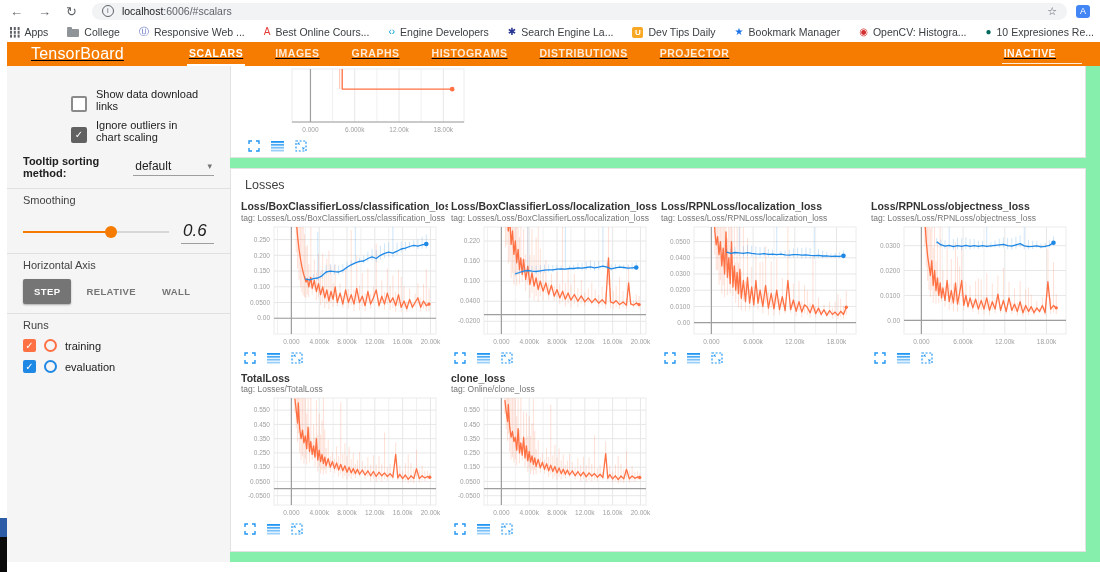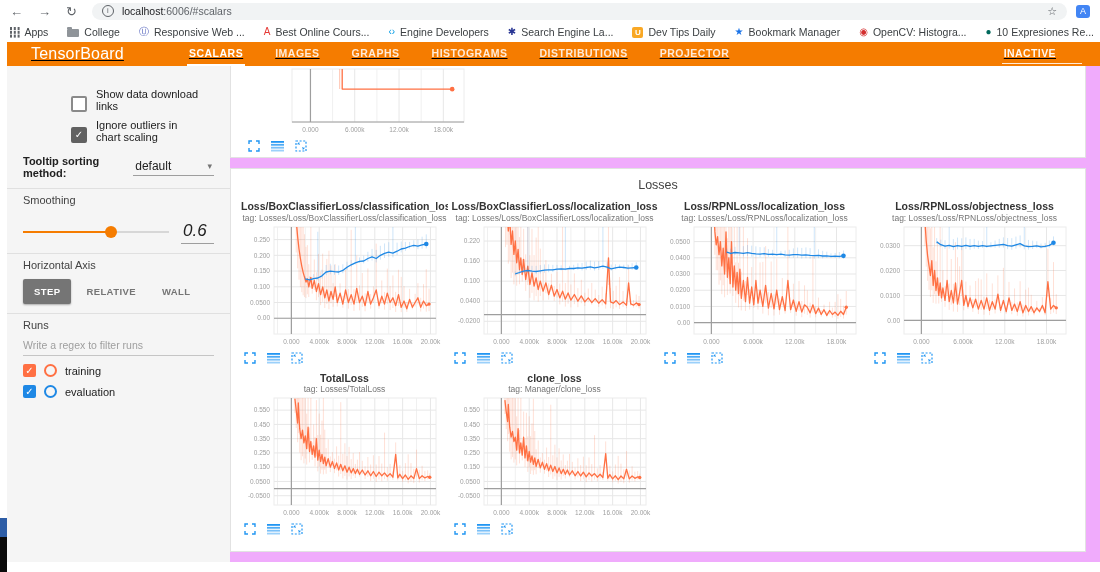--- a/index.html
+++ b/index.html
@@ -51,21 +51,21 @@
   .slider-val{width:30px;border-bottom:1px solid #9e9e9e;font-size:17px;padding:1px 2px 2px;color:#212121;font-style:italic;}
   .axis-btns{display:flex;gap:4px;margin-top:8px;}
   .ax-btn{font-size:9.5px;font-weight:bold;letter-spacing:.4px;color:#757575;padding:7px 11px;border-radius:2px;}
   .ax-btn.active{background:#757575;color:#fff;box-shadow:0 1px 2px rgba(0,0,0,.3);}
   .regex-input{border-bottom:1px solid #c5c5c5;color:#9e9e9e;font-size:10.5px;padding:6px 0 4px;margin-top:2px;}
   .run-row{display:flex;align-items:center;gap:8px;margin:8px 0;}
   .run-cb{width:13px;height:13px;border-radius:2px;color:#fff;font-size:10px;line-height:13px;text-align:center;flex:none;}
   .run-circle{width:9px;height:9px;border-radius:50%;border:2px solid;flex:none;}
   .run-label{font-size:11px;color:#212121;}
   
-  .main{flex:1;position:relative;overflow:hidden;background:#f0abfc;text-align:center;}
+  .main{flex:1;position:relative;overflow:hidden;background:#86efac;}
   .top-card{background:#fff;border:1px solid #e2e2e2;border-top:none;margin-right:14px;height:92px;padding-left:14px;box-sizing:border-box;}
   .gap{height:10px;}
   .losses-card{background:#fff;border:1px solid #e2e2e2;margin-right:14px;min-height:382px;}
   .card-header{padding:9px 14px 6px;font-size:12.5px;color:#424242;}
   .charts-grid{display:grid;grid-template-columns:repeat(4,207px);column-gap:3px;row-gap:8px;padding:2px 0 12px 10px;}
   .chart-card{width:207px;}
   .chart-title{font-size:10.5px;font-weight:bold;color:#333;line-height:1.2;white-space:nowrap;overflow:hidden;}
   .chart-tag{font-size:8.5px;color:#757575;margin-bottom:1px;white-space:nowrap;overflow:hidden;}
   .chart-plot{display:block;}
   .chart-actions{display:flex;gap:11px;padding:4px 0 0 3px;align-items:center;}
@@ -189,21 +189,20 @@
           <div class="sb-label">Horizontal Axis</div>
           <div class="axis-btns">
               <span class="ax-btn active">STEP</span>
               <span class="ax-btn">RELATIVE</span>
               <span class="ax-btn">WALL</span>
             </div>
         </div>
         <div class="sb-divider"></div>
         <div class="sb-group">
           <div class="sb-label">Runs</div>
-          <div class="regex-input">Write a regex to filter runs</div>
           <div id="runs-list">
               <div class="run-row">
                 <span class="run-cb" style="background: rgb(255, 112, 67);">✓</span>
                 <span class="run-circle" style="border-color: rgb(255, 112, 67);"></span>
                 <span class="run-label">training</span>
               </div>
               <div class="run-row">
                 <span class="run-cb" style="background: rgb(30, 136, 229);">✓</span>
                 <span class="run-circle" style="border-color: rgb(30, 136, 229);"></span>
                 <span class="run-label">evaluation</span>
@@ -1020,21 +1019,21 @@
                     <svg width="12" height="12" viewBox="0 0 12 12">
                       <rect x="1" y="1" width="10" height="10" fill="none" stroke="#2196f3" stroke-width="1.2" stroke-dasharray="2,1.6"></rect>
                       <path d="M4.6 4.6L3.1 3.1M3.1 4.7V3.1h1.6M7.4 7.4l1.5 1.5M8.9 7.3v1.6H7.3" stroke="#2196f3" stroke-width="1" fill="none"></path>
                     </svg>
                   </span>
     </div>
   </div>
 
   <div class="chart-card">
     <div class="chart-title">clone_loss</div>
-    <div class="chart-tag">tag: Manager/clone_loss</div>
+    <div class="chart-tag">tag: Online/clone_loss</div>
     <svg class="chart-plot" viewBox="0 0 200 124" width="200" height="124">
                   <defs>
                     <clipPath id="clip6">
                       <rect x="33" y="3" width="162" height="107"></rect>
                     </clipPath>
                   </defs>
                   <rect x="33" y="3" width="162" height="107" fill="#fff" stroke="#ececec" stroke-width="1"></rect>
                   <line x1="50.38197424892704" y1="3" x2="50.38197424892704" y2="110" stroke="#e7e7e7"></line>
                   <text x="50.38197424892704" y="120" text-anchor="middle" font-size="6.5" fill="#9e9e9e">0.000</text>
                   <line x1="64.28755364806867" y1="3" x2="64.28755364806867" y2="110" stroke="#f0f0f0"></line>

